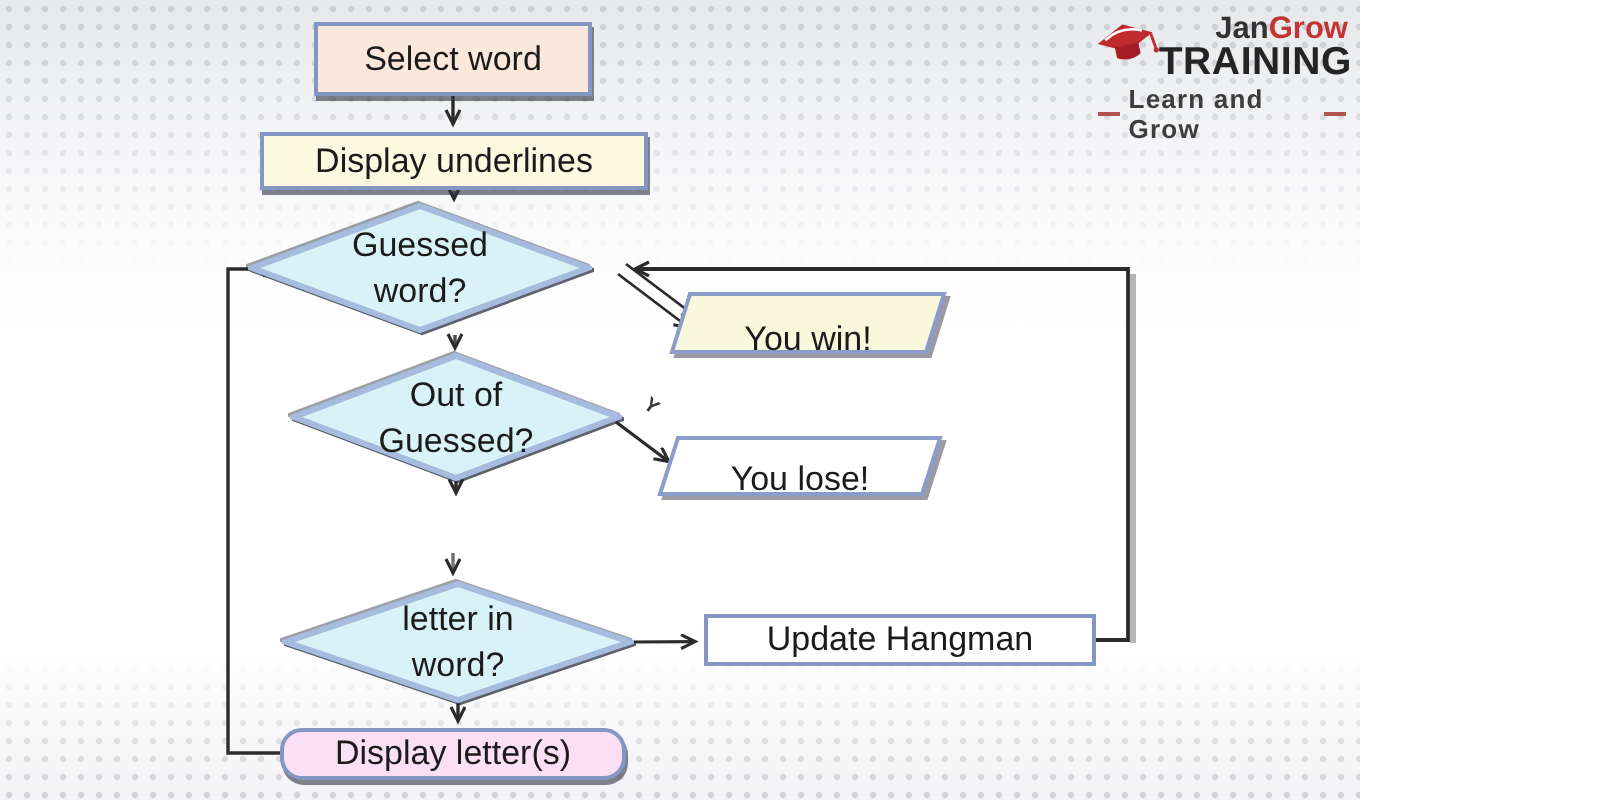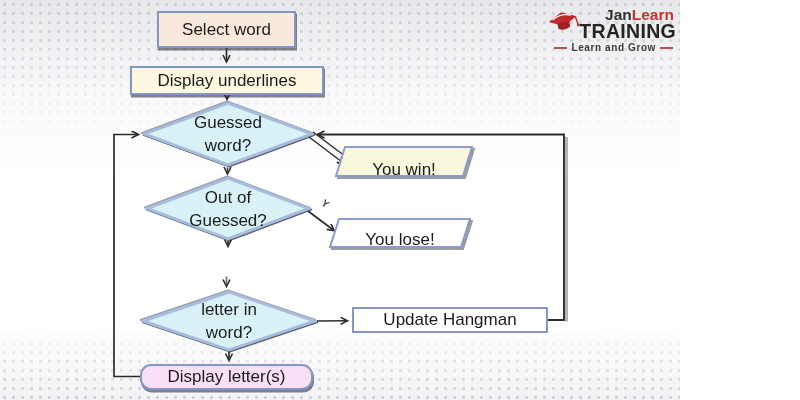--- a/index.html
+++ b/index.html
@@ -30,21 +30,21 @@
     color:#3a3a3a;transform:rotate(38deg);}
   
   .logo{position:absolute;top:6px;right:3px;width:128px;z-index:6;}
   .logo .cap{position:absolute;left:-2px;top:3px;}
   .brandline{text-align:right;padding-right:3px;font-size:15.5px;font-weight:700;line-height:17px;}
   .brand-jan{color:#323232;}
   .brand-bask{color:#c23531;}
   .training{text-align:right;padding-right:1px;font-size:19.5px;font-weight:800;color:#242424;
     letter-spacing:.3px;line-height:20px;margin-top:-2px;}
   .tagline{display:flex;align-items:center;justify-content:flex-end;gap:4px;margin-top:1px;
-    padding-right:4px;font-size:10px;color:#3d3d3d;letter-spacing:.6px;font-weight:700;}
+    padding-right:4px;font-size:13px;color:#3d3d3d;letter-spacing:.6px;font-weight:700;}
   .tagline .dash{display:inline-block;width:13px;height:2px;background:#b2514e;}
 </style>
 </head>
 <body>
 
 <div class="stage">
   <div class="dots dots-top"></div>
   <div class="dots dots-bottom"></div>
 
   <svg class="connectors" width="800" height="400" viewBox="0 0 800 400">
@@ -79,21 +79,21 @@
 
 
   <div class="node rect" style="left: 352px; top: 307px; width: 196px; height: 26px; box-shadow: none; background: rgb(255, 255, 255);">
     <span>Update Hangman</span>
   </div>
 
   <div class="node rect" style="left: 140px; top: 364px; width: 173px; height: 26px; background: rgb(251, 223, 245); border-radius: 11px;">
     <span>Display letter(s)</span>
   </div>
 
-  <div class="dwrap" style="left:142px;top:101px;width:172px;height:66px;">
+  <div class="dwrap" style="left:124px;top:101px;width:172px;height:66px;">
     <svg width="172" height="66" viewBox="0 0 172 66">
       <polygon points="86,2 170,33 86,64 2,33" stroke="#a6bcdf" stroke-width="3" fill="#d9f2f7"></polygon>
     </svg>
     <div class="dtext">
       <span>Guessed</span>
       <span>word?</span>
     </div>
   </div>
 
   <div class="dwrap" style="left:145px;top:176px;width:166px;height:65px;">
@@ -140,21 +140,21 @@
     <svg class="cap" width="36" height="28" viewBox="0 0 36 28">
       <g transform="rotate(-12 16 12)">
         <polygon points="2,10 16,3 30,10 16,17" fill="#bf2a2e"></polygon>
         <path d="M6,9 Q15,3.5 25,8" stroke="#ffffff" stroke-width="1.3" fill="none"></path>
         <path d="M10,13.5 L10,19 Q16,22.5 22,19 L22,13.5 Z" fill="#a31f24"></path>
         <path d="M29,10.5 L30,18" stroke="#bf2a2e" stroke-width="1.4" fill="none"></path>
         <circle cx="30" cy="19" r="1.3" fill="#bf2a2e"></circle>
       </g>
     </svg>
     <div class="brandline">
-      <span class="brand-jan">Jan</span><span class="brand-bask">Learn</span>
+      <span class="brand-jan">Jan</span><span class="brand-bask">Grow</span>
     </div>
     <div class="training">TRAINING</div>
     <div class="tagline">
       <span class="dash"></span>
       <span>Learn and Grow</span>
       <span class="dash"></span>
     </div>
   </div>
 </div>
 

